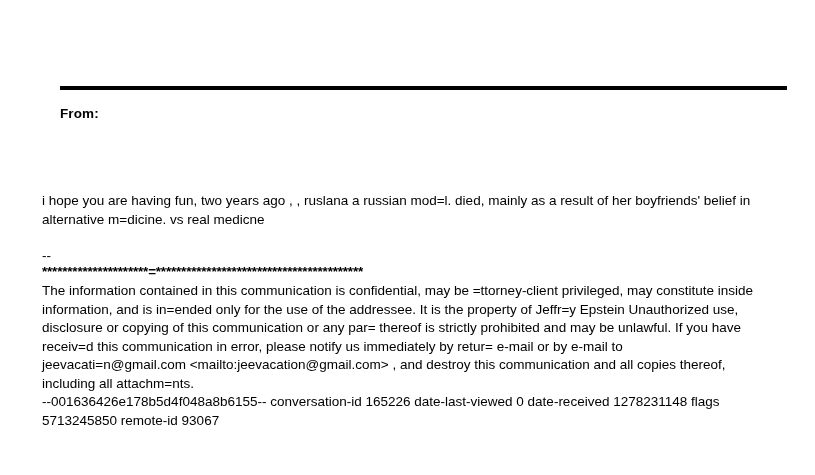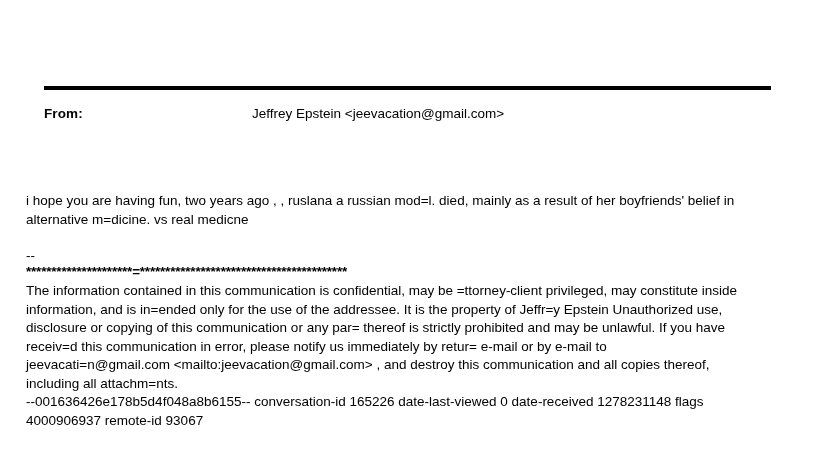--- a/index.html
+++ b/index.html
@@ -12,20 +12,21 @@
     height: 475px;
     font-family: "Liberation Sans", sans-serif;
     color: #000000;
     overflow: hidden;
   }
   .page {
     position: relative;
     width: 736px;
     height: 475px;
     box-sizing: border-box;
+    margin-left: 16px;
   }
   .top-rule {
     position: absolute;
     left: 44px;
     top: 86px;
     width: 727px;
     height: 4px;
     background: #000000;
   }
   .headers {
@@ -94,26 +95,25 @@
 </head>
 <body>
 
 <div class="page">
 
   <div class="top-rule"></div>
 
   <div class="headers">
     <div class="hdr-row">
       <div class="hdr-label">From:</div>
-      <div class="hdr-value">Jeffrey Epstein  &lt;jeevacation@gmail.com&gt;</div>
     </div>
   </div>
 
   <div class="body-text">
     <p class="para">i hope you are having fun,    two years ago , , ruslana a russian mod=l. died, mainly as a result of her boyfriends' belief in alternative m=dicine. vs real medicne</p>
     <div class="spacer-sm"></div>
     <div class="dashes">--</div>
     <div class="starline">*********************=*****************************************</div>
     <p class="para disclaimer">The information contained in this communication is confidential, may be =ttorney-client privileged, may constitute inside information, and is in=ended only for the use of the addressee. It is the property of Jeffr=y Epstein Unauthorized use, disclosure or copying of this communication or any par= thereof is strictly prohibited and may be unlawful. If you have receiv=d this communication in error, please notify us immediately by retur= e-mail or by e-mail to jeevacati=n@gmail.com &lt;mailto:jeevacation@gmail.com&gt; , and destroy this communication and all copies thereof, including all attachm=nts.</p>
-    <p class="para footer-meta">--001636426e178b5d4f048a8b6155-- conversation-id 165226 date-last-viewed 0 date-received 1278231148 flags 4000906937 remote-id 93067</p>
+    <p class="para footer-meta">--001636426e178b5d4f048a8b6155-- conversation-id 165226 date-last-viewed 0 date-received 1278231148 flags 5713245850 remote-id 93067</p>
   </div>
 
 </div>
 
 </body></html>

